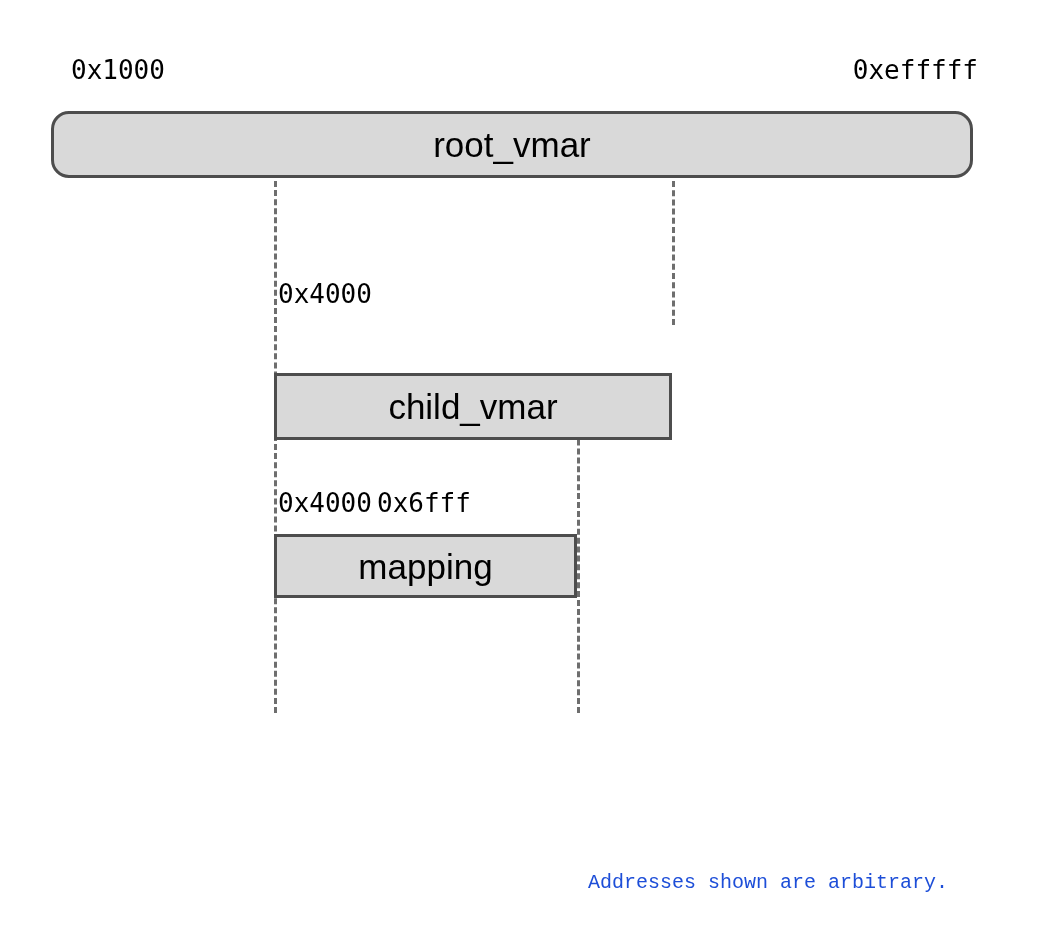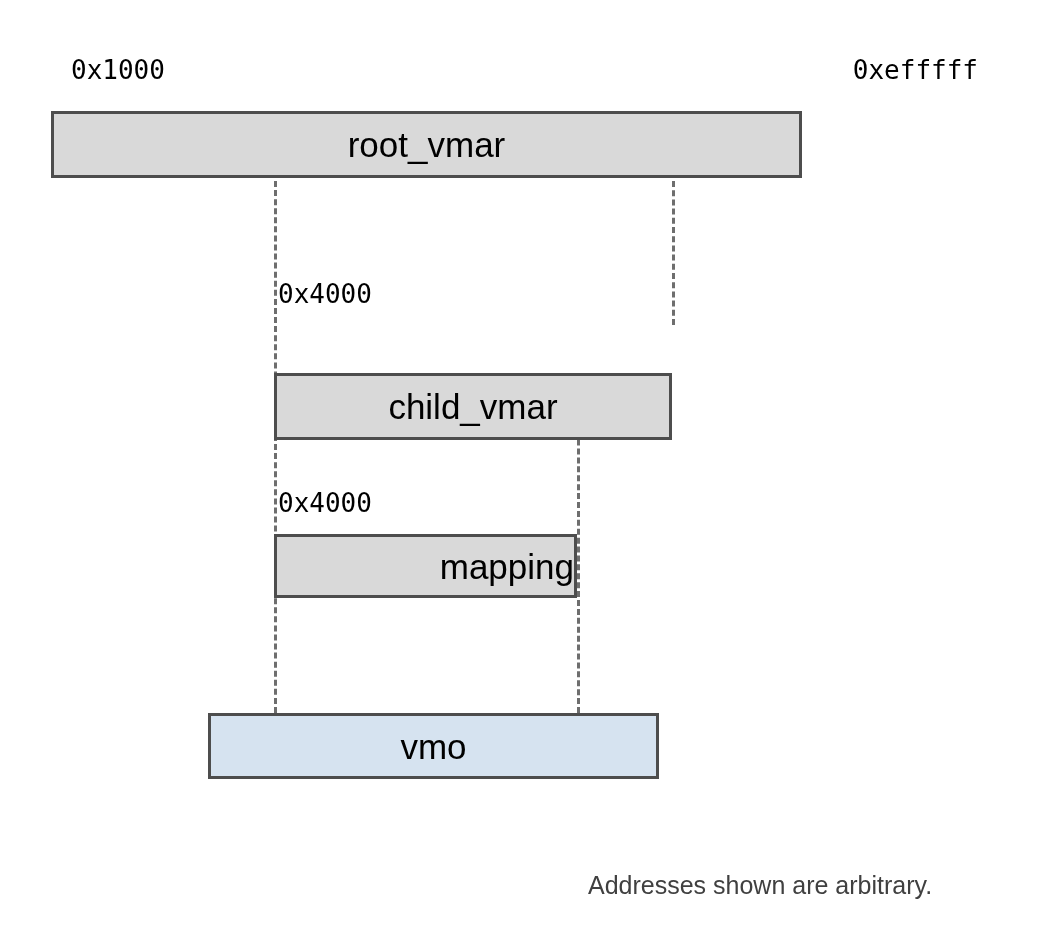--- a/index.html
+++ b/index.html
@@ -57,42 +57,42 @@
     color: #000000;
     line-height: 1;
     white-space: nowrap;
   }
   .addr.start { text-align: left; }
   .addr.end   { }
 
   
   .footnote {
     position: absolute;
-    font-family: Liberation Sans, sans-serif;
-    font-size: 25px;
-    color: #404040;
+    font-family: Liberation Mono, monospace;
+    font-size: 20px;
+    color: #1d4ed8;
     line-height: 1;
     white-space: nowrap;
   }
 
   
   #guide-left-top     { left: 274px; top: 181px; height: 532px; }
   #guide-right-root   { left: 672px; top: 181px; height: 144px; }
   #guide-right-child  { left: 577px; top: 395px; height: 318px; }
 
   #addr-root-start  { left: 51px;  top: 57px; margin-left: 20px; }
   #addr-root-end    { right: 68px; top: 57px; }
   #addr-child-start { left: 278px; top: 281px; }
   #addr-child-end   { left: 472px; top: 281px; width: 198px; }
   #addr-map-start   { left: 278px; top: 490px; }
   #addr-map-end     { left: 377px; top: 490px; width: 198px; }
 
-  #box-root  { left: 51px;  top: 111px; width: 751px; height: 67px; }
+  #box-root  { left: 51px;  top: 111px; width: 922px; height: 67px; border-radius: 18px; }
   #box-child { left: 274px; top: 325px; width: 398px; height: 67px; margin-top: 48px; }
-  #box-map   { left: 274px; top: 534px; width: 303px; height: 64px; justify-content: flex-end; }
+  #box-map   { left: 274px; top: 534px; width: 303px; height: 64px; }
   #box-vmo   { left: 208px; top: 713px; width: 451px; height: 66px; }
 
   #footnote-text { left: 588px; top: 873px; }
 </style>
 </head>
 <body>
 
 <div id="diagram">
 
   <div class="addr start" id="addr-root-start">0x1000</div>
@@ -111,24 +111,22 @@
 
   <div class="addr start" id="addr-child-start">0x4000</div>
 
 
   <div class="box gray" id="box-child">
     <span class="box-label">child_vmar</span>
   </div>
 
   <div class="addr start" id="addr-map-start">0x4000</div>
 
+  <div class="addr end" id="addr-map-end">0x6fff</div>
 
   <div class="box gray" id="box-map">
     <span class="box-label">mapping</span>
   </div>
 
-  <div class="box blue" id="box-vmo">
-    <span class="box-label">vmo</span>
-  </div>
 
   <div class="footnote" id="footnote-text">Addresses shown are arbitrary.</div>
 
 </div>
 
 </body></html>

